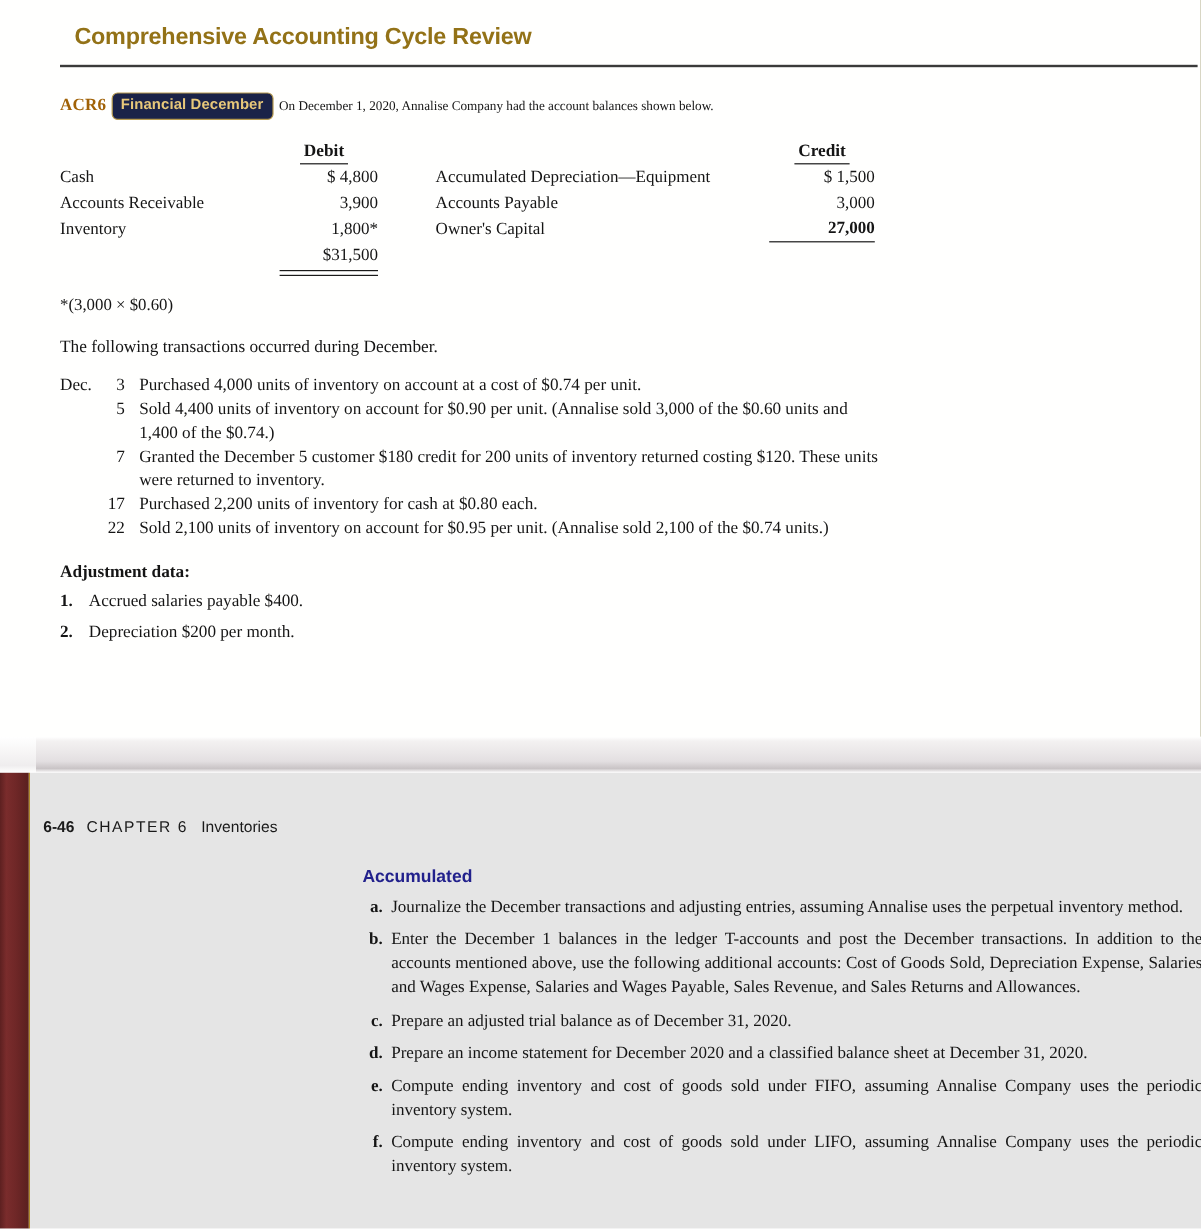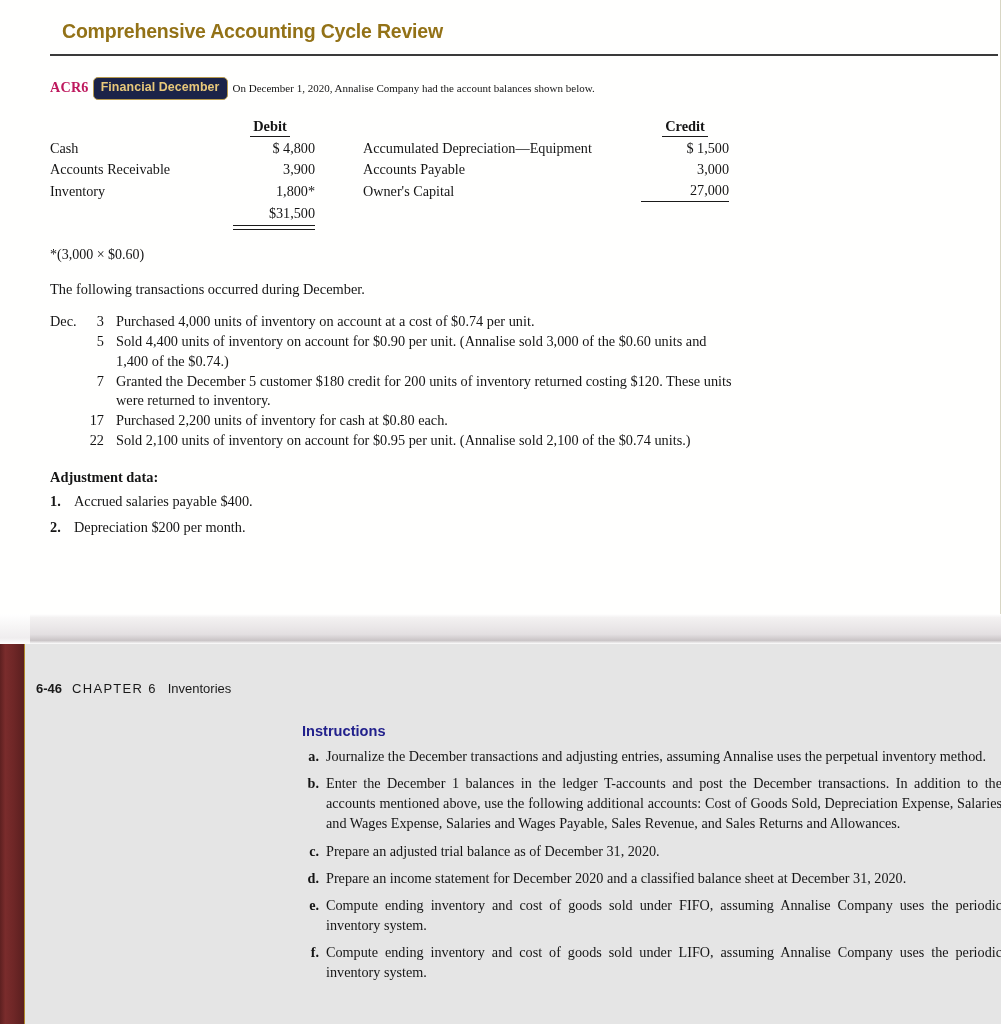--- a/index.html
+++ b/index.html
@@ -46,21 +46,21 @@
   .content { padding: 0 0 0 50px; width: 951px; }
 
   .intro-line {
     margin-top: 21px;
     font-size: 14.4px;
     line-height: 1.42;
     max-width: 672px;
   }
   .acr-code {
     font-weight: bold;
-    color: #be185d;
+    color: #a16207;
     font-size: 14.2px;
     letter-spacing: 0.2px;
     margin-right: 4px;
   }
   .badge {
     display: inline-block;
     background: #1b2348;
     color: #e8c87a;
     font-family: "Liberation Sans", "DejaVu Sans", sans-serif;
     font-weight: bold;
@@ -89,21 +89,21 @@
     text-align: center;
     font-weight: bold;
     font-size: 14.4px;
     padding-bottom: 1px !important;
   }
   .hdr span { display:inline-block; border-bottom: 1.6px solid #1a1a1a; padding: 0 3px 1px 3px; }
 
   .row-cell { height: 21px; line-height: 21px; }
   .amt { font-variant-numeric: tabular-nums; }
 
-  .rule-single { border-bottom: 1.5px solid #1a1a1a; }
+  .rule-single { border-bottom: 1.5px solid #1a1a1a; font-weight: bold; }
   .total-cell { height: 23px; line-height: 23px; }
   .dbl-under { position: relative; }
   .dbl-under::after {
     content:"";
     position:absolute;
     left: 8px; right: 0; bottom: -5px;
     border-top: 1.4px solid #1a1a1a;
     border-bottom: 1.4px solid #1a1a1a;
     height: 2.4px;
   }
@@ -288,21 +288,21 @@
   <div class="page-gap"></div>
 
   <section class="page-two">
     <div class="spine"></div>
 
     <div class="running-head">
       <span class="rh-page">6-46</span><span class="rh-chapter">CHAPTER 6</span><span class="rh-topic">Inventories</span>
     </div>
 
     <div class="instructions-block">
-      <div class="instructions-head">Instructions</div>
+      <div class="instructions-head">Accumulated</div>
 
       <div class="instr-row">
         <span class="instr-letter">a.</span>
         <span class="instr-body">Journalize the December transactions and adjusting entries, assuming Annalise uses the perpetual inventory method.</span>
       </div>
       <div class="instr-row">
         <span class="instr-letter">b.</span>
         <span class="instr-body">Enter the December 1 balances in the ledger T-accounts and post the December transactions. In addition to the accounts mentioned above, use the following additional accounts: Cost of Goods Sold, Depreciation Expense, Salaries and Wages Expense, Salaries and Wages Payable, Sales Revenue, and Sales Returns and Allowances.</span>
       </div>
       <div class="instr-row">

